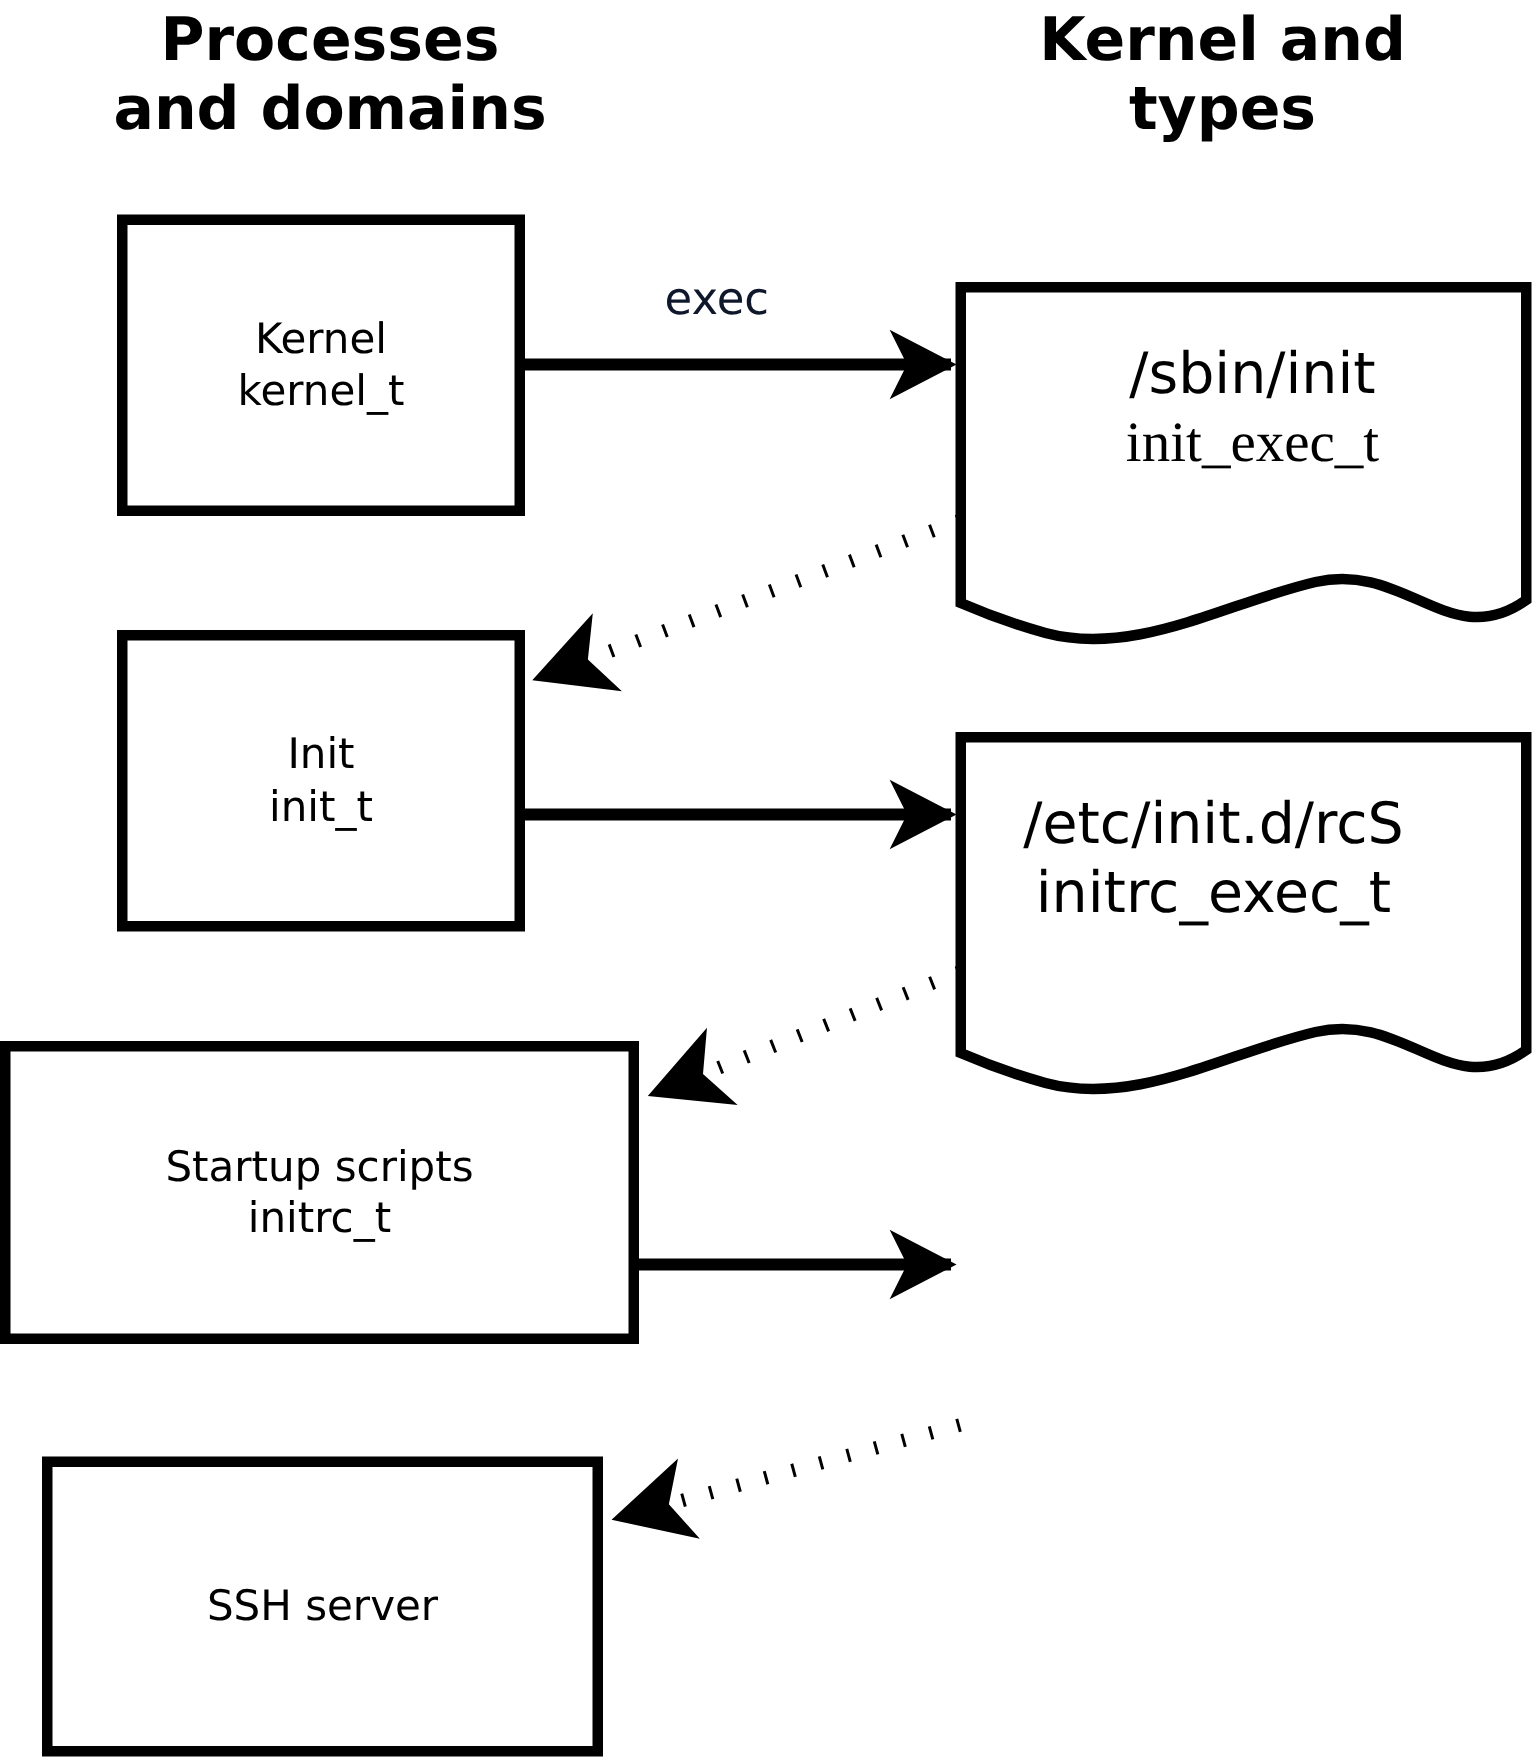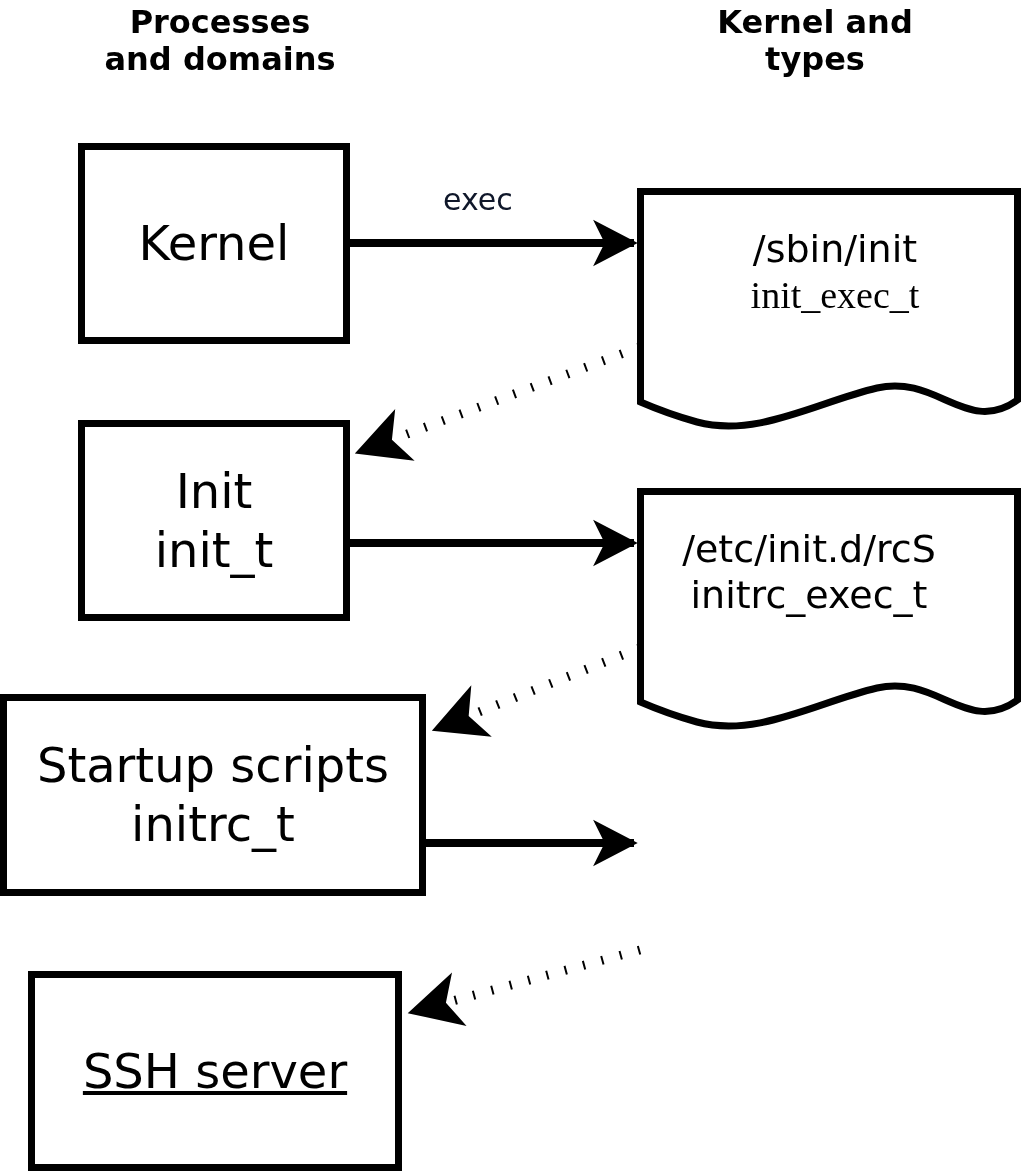--- a/index.html
+++ b/index.html
@@ -11,40 +11,40 @@
     position: relative;
     width: 1024px;
     height: 1173px;
     background: #ffffff;
     font-family: "DejaVu Sans", sans-serif;
     overflow: hidden;
   }
   .col-header {
     position: absolute;
     font-weight: bold;
-    font-size: 32px;
+    font-size: 40px;
     line-height: 1.15;
     text-align: center;
     color: #000000;
     white-space: pre-line;
   }
   #header-processes { left: 30px; top: 4px; width: 380px; }
   #header-objects   { left: 630px; top: 4px; width: 370px; }
 
   .proc-box {
     position: absolute;
     box-sizing: border-box;
     border: 7px solid #000000;
     background: #ffffff;
     display: flex;
     flex-direction: column;
     align-items: center;
     justify-content: center;
     color: #000000;
-    font-size: 48px;
+    font-size: 28px;
     line-height: 1.22;
     text-align: center;
   }
   .proc-box .l1, .proc-box .l2 { display: block; }
 
   .doc-shape {
     position: absolute;
     color: #000000;
     font-size: 38px;
     line-height: 1.22;
@@ -78,33 +78,34 @@
 
 <div id="canvas">
 
   <div class="col-header" id="header-processes">Processes
 and domains</div>
   <div class="col-header" id="header-objects">Kernel and
 types</div>
 
   <div class="proc-box" style="left:78px; top:143px; width:272px; height:201px;">
     <span class="l1">Kernel</span>
+    <span class="l2">kernel_t</span>
   </div>
 
   <div class="proc-box" style="left:78px; top:420px; width:272px; height:201px;">
     <span class="l1">Init</span>
     <span class="l2">init_t</span>
   </div>
 
   <div class="proc-box" style="left:0px; top:694px; width:426px; height:202px;">
     <span class="l1">Startup scripts</span>
     <span class="l2">initrc_t</span>
   </div>
 
-  <div class="proc-box" style="left:28px; top:971px; width:374px; height:200px;text-decoration:underline;">
+  <div class="proc-box" style="left:28px; top:971px; width:374px; height:200px;">
     <span class="l1">SSH server</span>
   </div>
 
   <div class="doc-shape" style="left:637px; top:188px; width:396px; height:248px;">
     <svg width="384" height="248" viewBox="0 0 384 248">
       <path d="M 3.5 3.5 L 380.5 3.5 L 380.5 212 C 330 248 300 186 240 200 C 180 214 120 250 60 234 C 35 227 15 219 3.5 214 Z" fill="#ffffff" stroke="#000000" stroke-width="7" stroke-linejoin="miter"></path>
     </svg>
     <div class="doc-label" style="top:38px;">/sbin/init</div>
     <div class="doc-label" style="top:84px;font-family:Liberation Serif, serif;">init_exec_t</div>
   </div>

